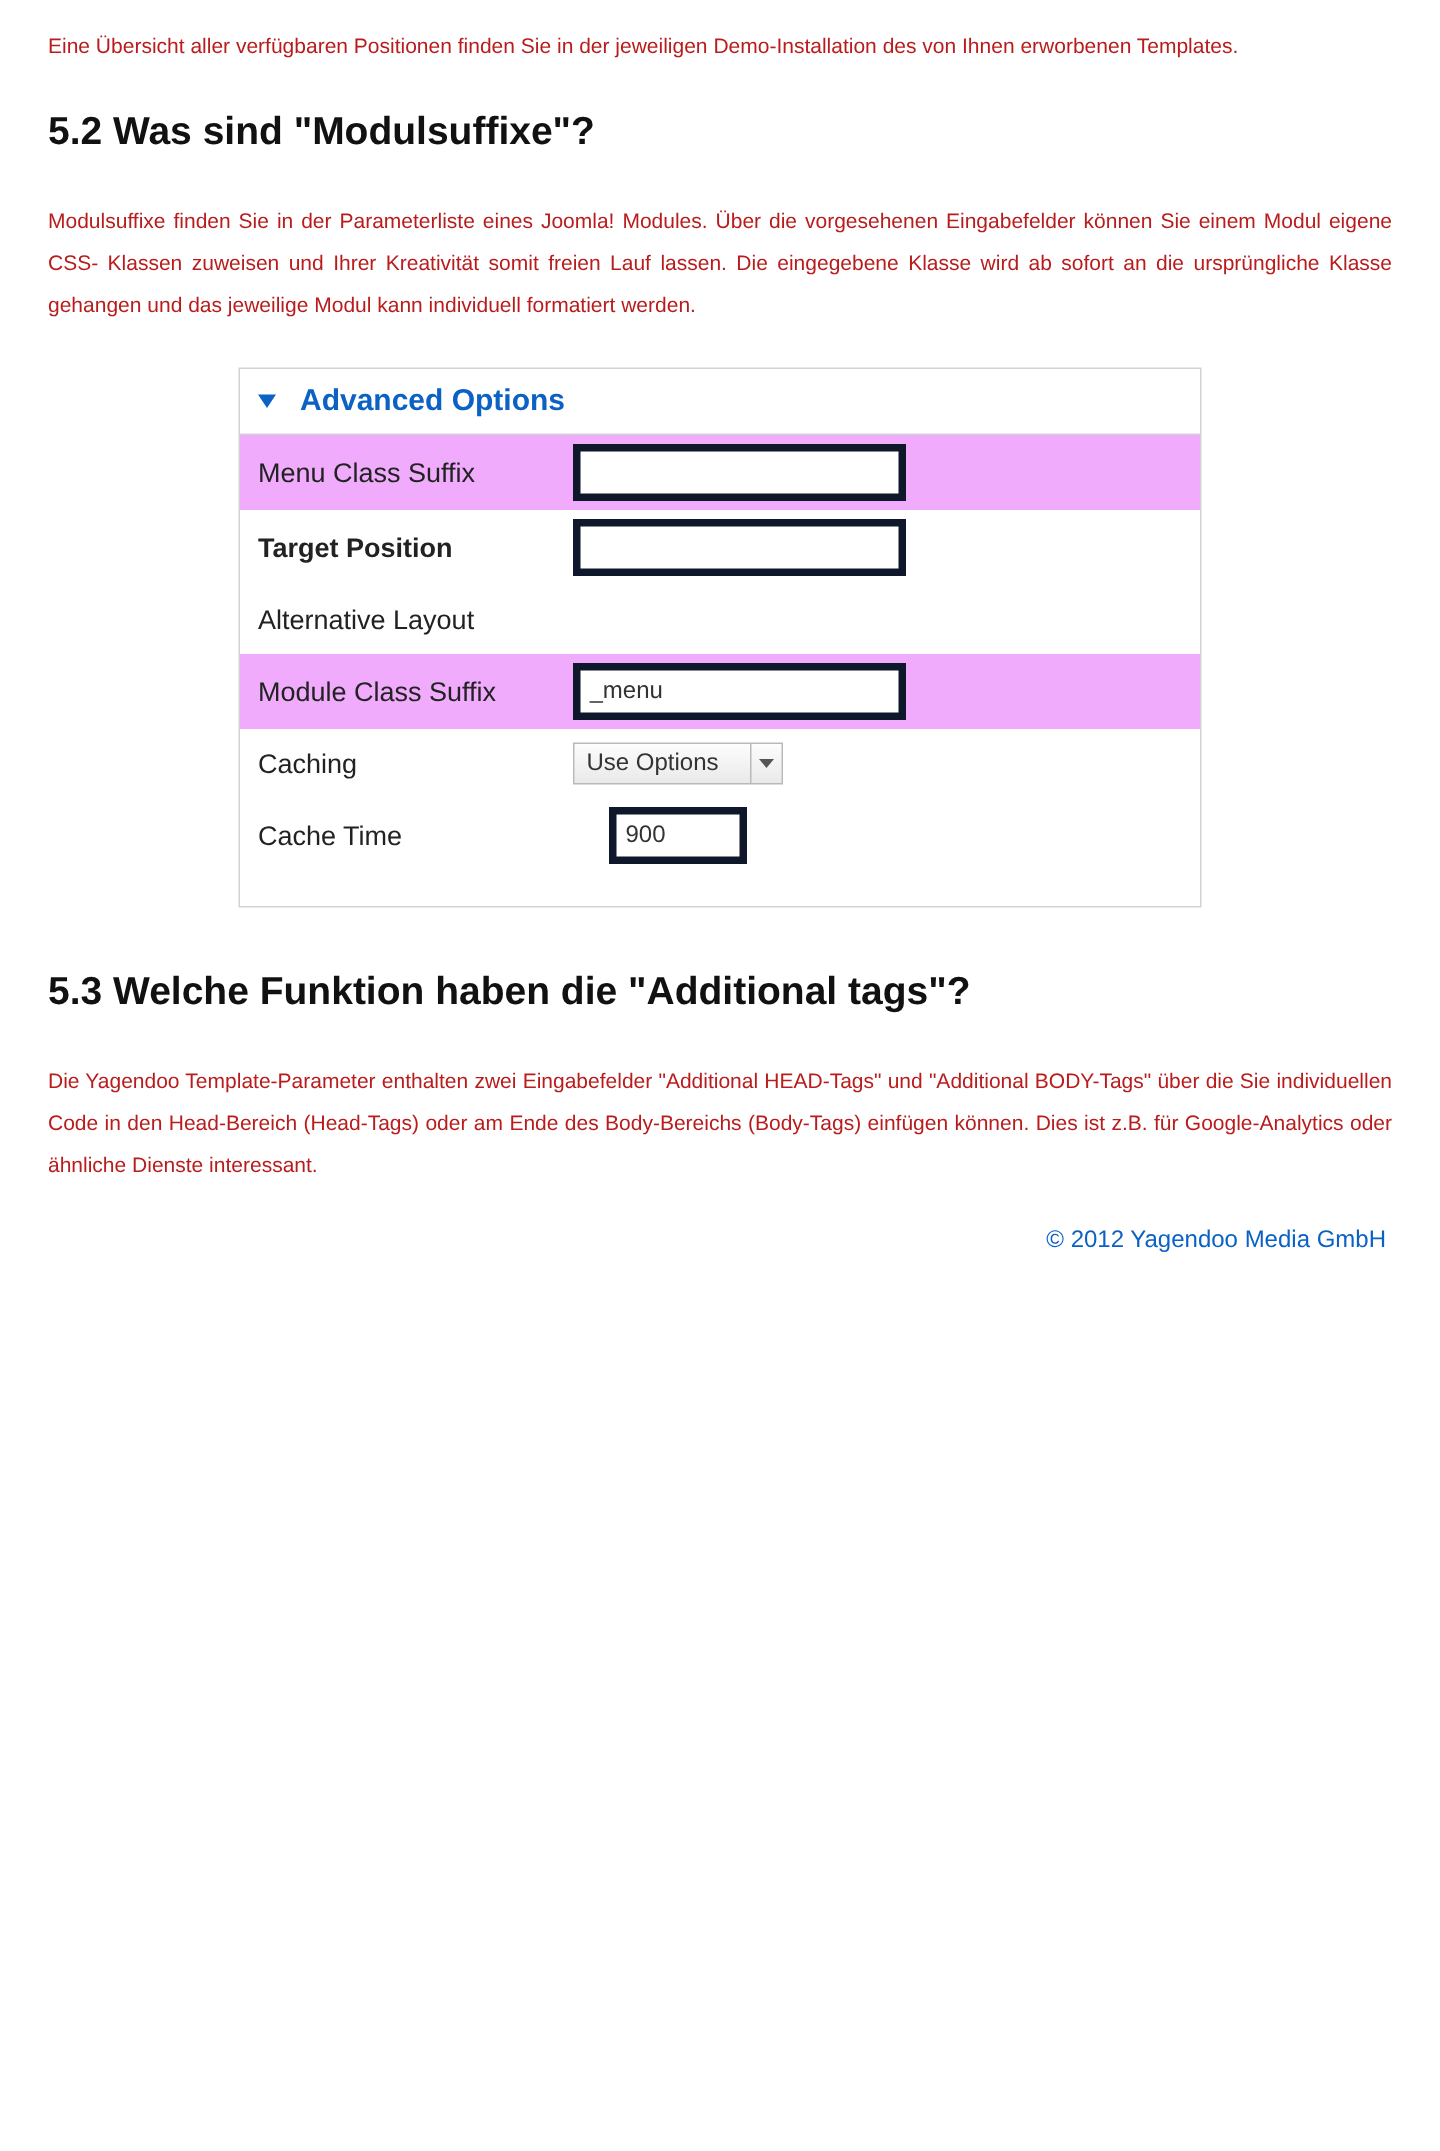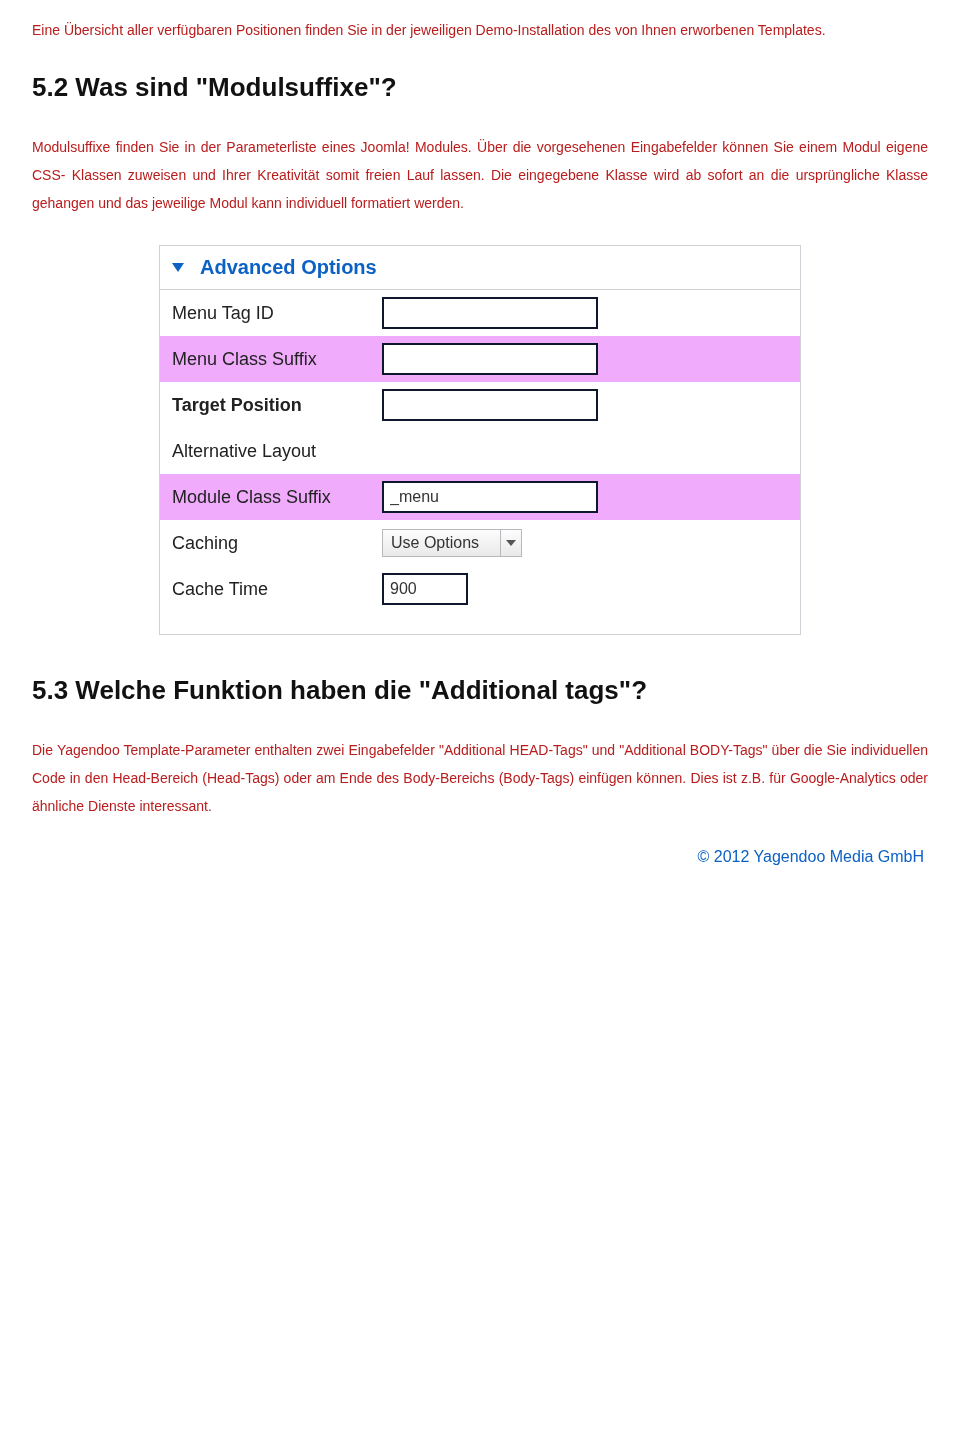--- a/index.html
+++ b/index.html
@@ -66,30 +66,30 @@
     color: #222;
   }
   .opt-label.bold { font-weight: 700; }
   .opt-control {
     flex: 0 0 auto;
   }
   .opt-row.highlight {
     background: #f0abfc;
   }
   input.txt {
-    border: 2px solid #0f172a;
+    border: 5px solid #0f172a;
     height: 26px;
     width: 200px;
     padding: 1px 6px;
     font-size: 16px;
     font-family: Arial, Helvetica, sans-serif;
     color: #333;
     background: #fff;
   }
-  input.txt.short { width: 70px; }
+  input.txt.short { width: 70px; margin-left: 24px; }
   .select {
     display: inline-flex;
     align-items: center;
     border: 1px solid #b7b9bd;
     background: linear-gradient(#fdfdfd, #e9e9e9);
     height: 26px;
     font-size: 16px;
     font-family: Arial, Helvetica, sans-serif;
     color: #333;
     padding: 0 0 0 8px;
@@ -131,26 +131,20 @@
   <h2 class="section-heading">5.2 Was sind "Modulsuffixe"?</h2>
 
   <p class="body-text">Modulsuffixe finden Sie in der Parameterliste eines Joomla! Modules. Über die vorgesehenen Eingabefelder können Sie einem Modul eigene CSS- Klassen zuweisen und Ihrer Kreativität somit freien Lauf lassen. Die eingegebene Klasse wird ab sofort an die  ursprüngliche Klasse gehangen und das jeweilige Modul kann individuell formatiert werden.</p>
 
   <div class="panel-wrap">
     <div class="panel-header">
       <span class="caret"></span>
       <span class="panel-title">Advanced Options</span>
     </div>
 
-    <div class="opt-row">
-      <div class="opt-label">Menu Tag ID</div>
-      <div class="opt-control">
-        <input class="txt" type="text" value="" style="">
-      </div>
-    </div>
 
     <div class="opt-row highlight">
       <div class="opt-label">Menu Class Suffix</div>
       <div class="opt-control">
         <input class="txt" type="text" value="" style="">
       </div>
     </div>
 
     <div class="opt-row">
       <div class="opt-label bold">Target Position</div>

